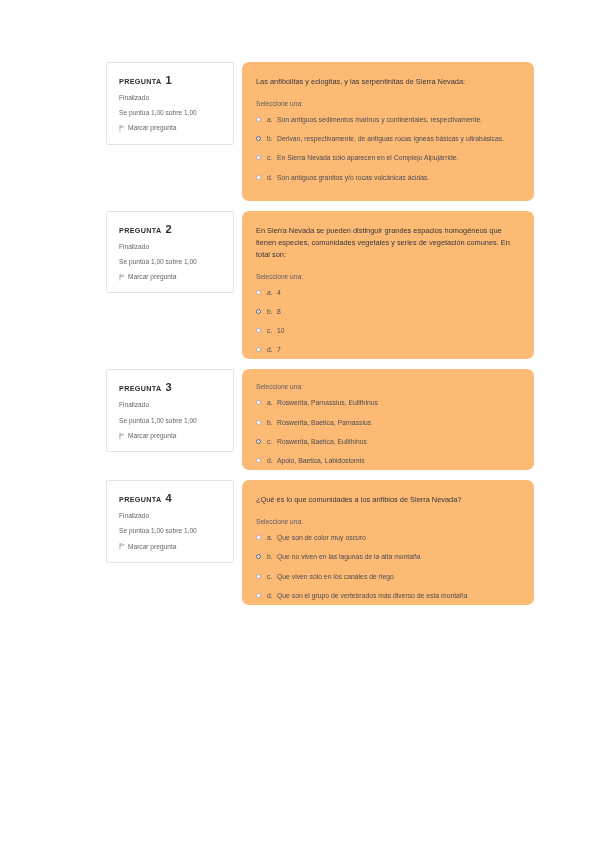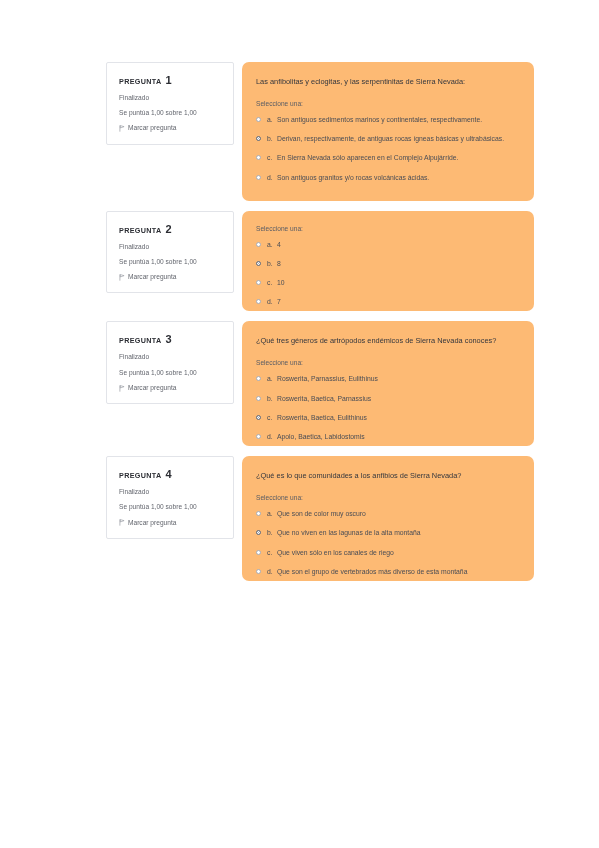--- a/index.html
+++ b/index.html
@@ -206,20 +206,21 @@
             <span class="flag-icon">
               <svg viewBox="0 0 8 10" width="6" height="7" aria-hidden="true">
                 <path d="M1 0.5 L1 9.5" stroke="#8b8e96" stroke-width="0.9" fill="none"></path>
                 <path d="M1.6 0.8 L7 2.4 L1.6 4.2 Z" fill="none" stroke="#8b8e96" stroke-width="0.8"></path>
               </svg>
             </span>
             <span>Marcar pregunta</span>
           </div>
         </div>
         <div class="q-content">
+          <div class="q-text">En Sierra Nevada se pueden distinguir grandes espacios homogéneos que tienen especies, comunidades vegetales y series de vegetación comunes. En total son:</div>
           <div class="answer-label">Seleccione una:</div>
           <ul class="options">
             <li class="option">
               <span class="radio"></span>
               <span class="opt-letter">a.</span>
               <span class="opt-text">4</span>
             </li>
             <li class="option">
               <span class="radio checked"></span>
               <span class="opt-letter">b.</span>
@@ -250,21 +251,20 @@
             <span class="flag-icon">
               <svg viewBox="0 0 8 10" width="6" height="7" aria-hidden="true">
                 <path d="M1 0.5 L1 9.5" stroke="#8b8e96" stroke-width="0.9" fill="none"></path>
                 <path d="M1.6 0.8 L7 2.4 L1.6 4.2 Z" fill="none" stroke="#8b8e96" stroke-width="0.8"></path>
               </svg>
             </span>
             <span>Marcar pregunta</span>
           </div>
         </div>
         <div class="q-content">
-          <div class="q-text">¿Qué tres géneros de artrópodos endémicos de Sierra Nevada conoces?</div>
           <div class="answer-label">Seleccione una:</div>
           <ul class="options">
             <li class="option">
               <span class="radio"></span>
               <span class="opt-letter">a.</span>
               <span class="opt-text">Roswerita, Parnassius, Eulithinus</span>
             </li>
             <li class="option">
               <span class="radio"></span>
               <span class="opt-letter">b.</span>

